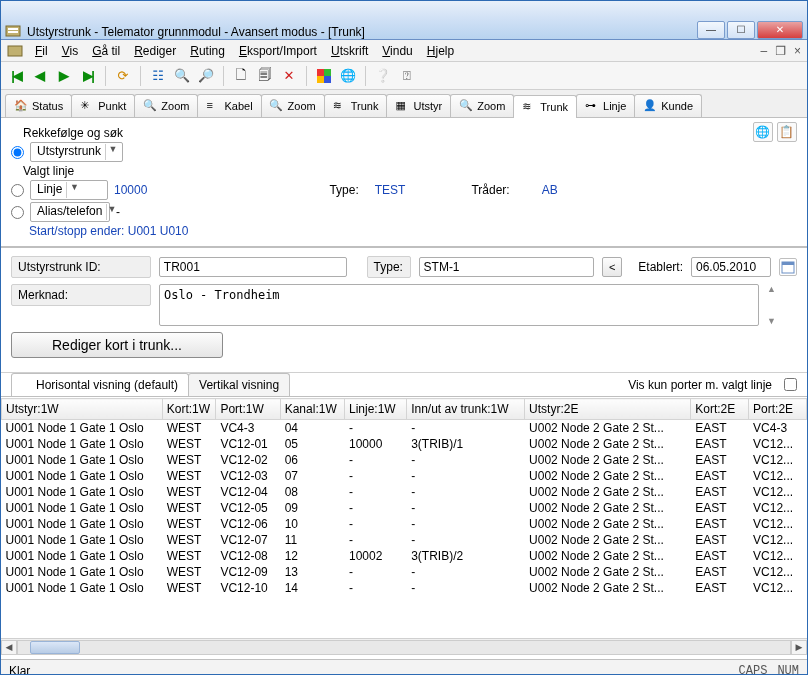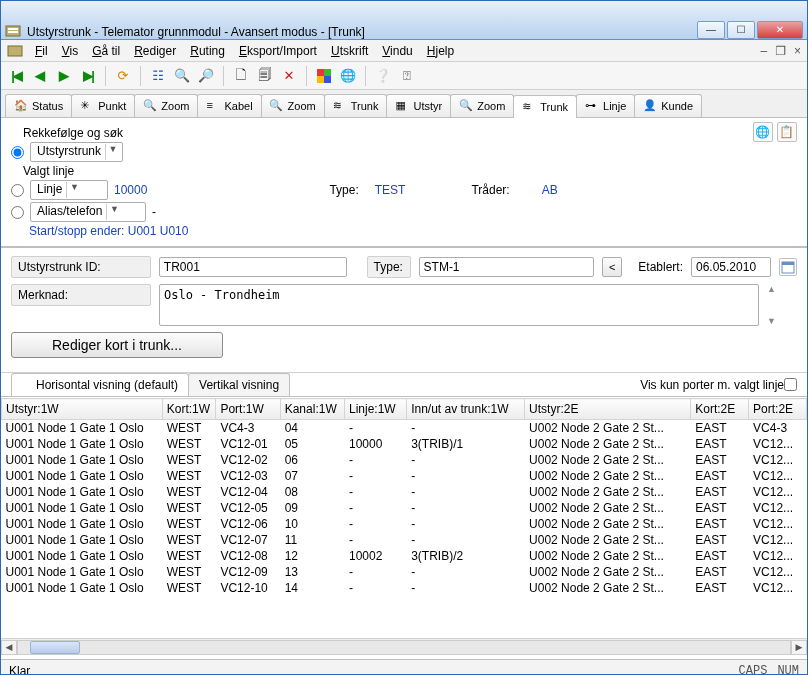--- a/index.html
+++ b/index.html
@@ -53,21 +53,21 @@
   .sq-btn { width:20px; height:20px; border:1px solid #adadad; background:linear-gradient(#fdfdfd,#e8e8e8); border-radius:2px; font-size:11px; cursor:pointer;}
   .textarea { border:1px solid #adadad; padding:3px 4px; font-size:12px; background:#fff; border-radius:2px; width:600px; height:42px; resize:none;}
   .scroll-hint { width:16px; display:flex; flex-direction:column; justify-content:space-between; color:#888; font-size:9px; height:42px;}
   
   .edit-btn { border:1px solid #8b8b8b; background:linear-gradient(#fdfdfd,#e5e5e5); padding:4px 40px; border-radius:3px; cursor:pointer; font-size:14px;}
   
   
   .viewtabs-row { display:flex; align-items:center; padding: 0 10px; border-bottom:1px solid #bfbfbf;}
   .viewtab { padding:4px 10px; border:1px solid #bfbfbf; border-bottom:none; background:#f4f4f4; border-radius:3px 3px 0 0; margin-right:-1px; font-size:12px; cursor:pointer;}
   .viewtab.active { background:#fff;padding-left:24px;}
-  .viewtabs-row .right { margin-left:auto; display:flex; align-items:center; gap:0; font-size:12px;}
+  .viewtabs-row .right { margin-left:auto; display:flex; align-items:center; gap:12px; font-size:12px;}
   
   
   .grid-wrap { position:relative; height: 262px; overflow:hidden; border-top:1px solid #fff;}
   .grid { width:100%; border-collapse:collapse; font-size:12px; table-layout:fixed;}
   .grid th { background:linear-gradient(#fdfdfd,#ececec); border:1px solid #d4d4d4; padding:3px 4px; text-align:left; font-weight:normal; position:sticky; top:0; white-space:nowrap; overflow:hidden; text-overflow:ellipsis;}
   .grid td { padding:1px 4px; border-right:1px solid transparent; white-space:nowrap; overflow:hidden; text-overflow:ellipsis;}
   .grid-scroll { overflow:auto; height:240px;}
   .hscroll { height:17px; background:#f0f0f0; border-top:1px solid #d0d0d0; display:flex; align-items:center;}
   .hscroll .track { flex:1; height:15px; background:#e8e8e8; border:1px solid #ccc; position:relative;}
   .hscroll .thumb { position:absolute; left:12px; top:0; width:50px; height:13px; background:linear-gradient(#dbe7f7,#b8cce6); border:1px solid #99b4d8; border-radius:2px;}
@@ -219,21 +219,21 @@
     </span>
     <span class="link-blue">10000</span>
     <span style="width:170px"></span>
     <span>Type:</span>
     <span class="link-blue" style="margin-left:10px;margin-right:60px">TEST</span>
     <span>Tråder:</span>
     <span class="link-blue" style="margin-left:26px">AB</span>
   </div>
   <div class="form-row">
     <input type="radio" class="radio" style="">
-    <span class="combo" style="width:116px">
+    <span class="combo" style="width:80px">
       <span>Alias/telefon</span>
       <span class="dd">▼</span>
     </span>
     <span>-</span>
   </div>
   <div class="form-row" style="padding-left:18px">
     <span class="link-blue">Start/stopp ender: U001   U010</span>
   </div>
 </div>
 

